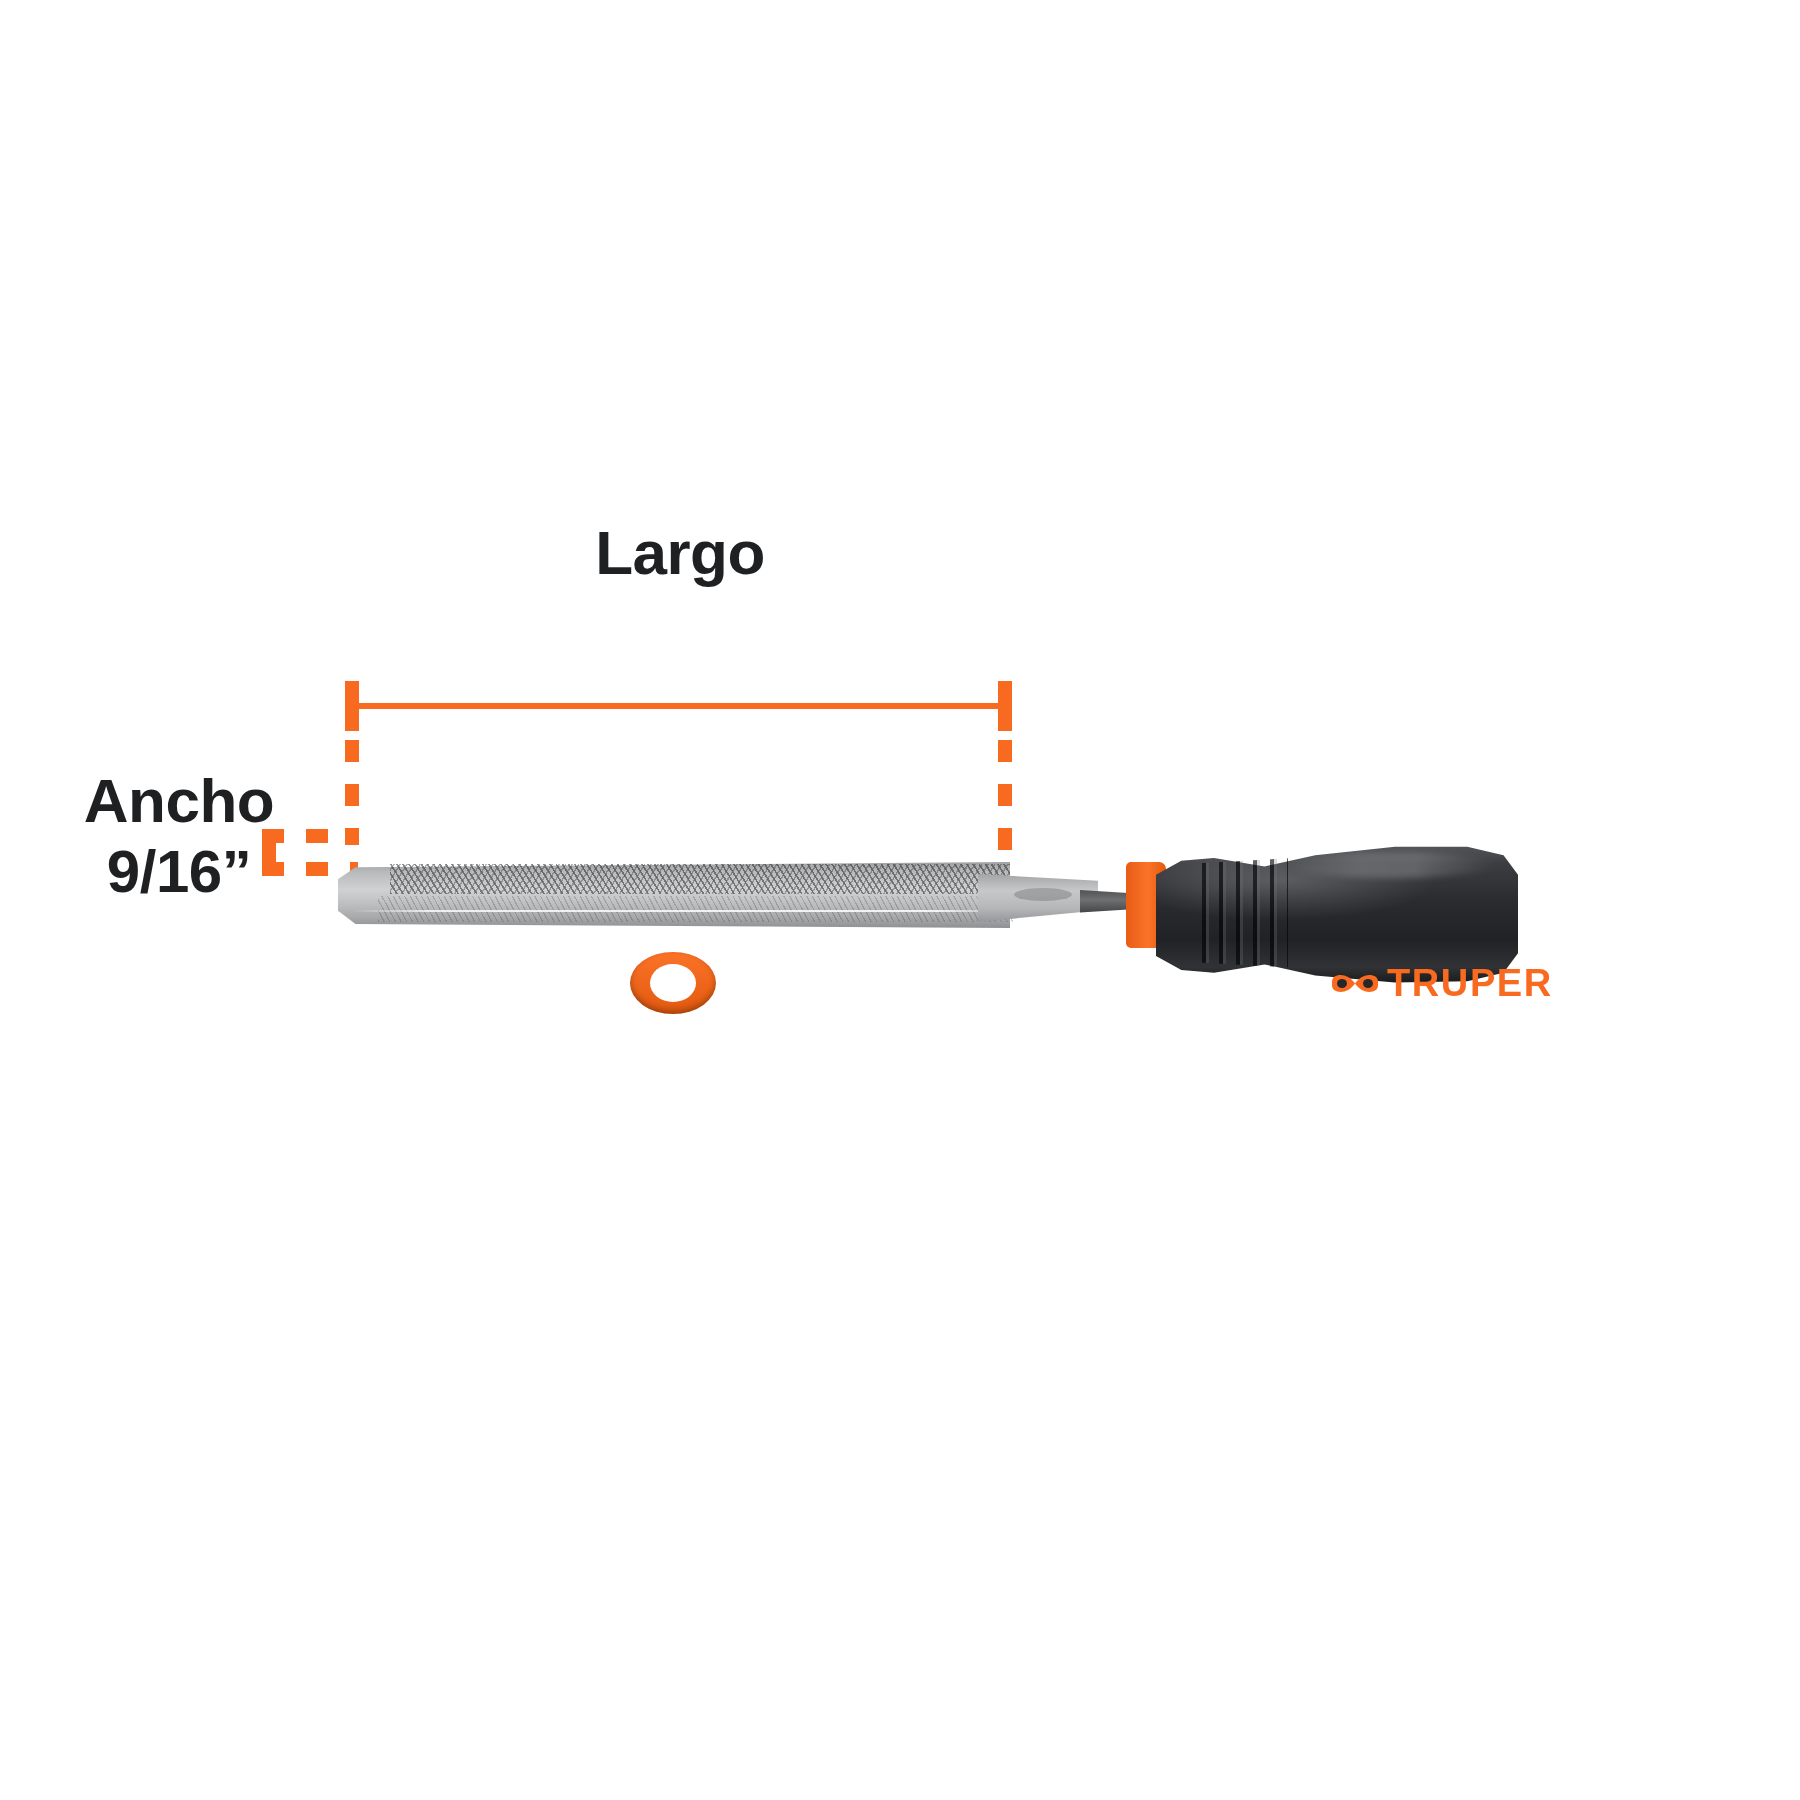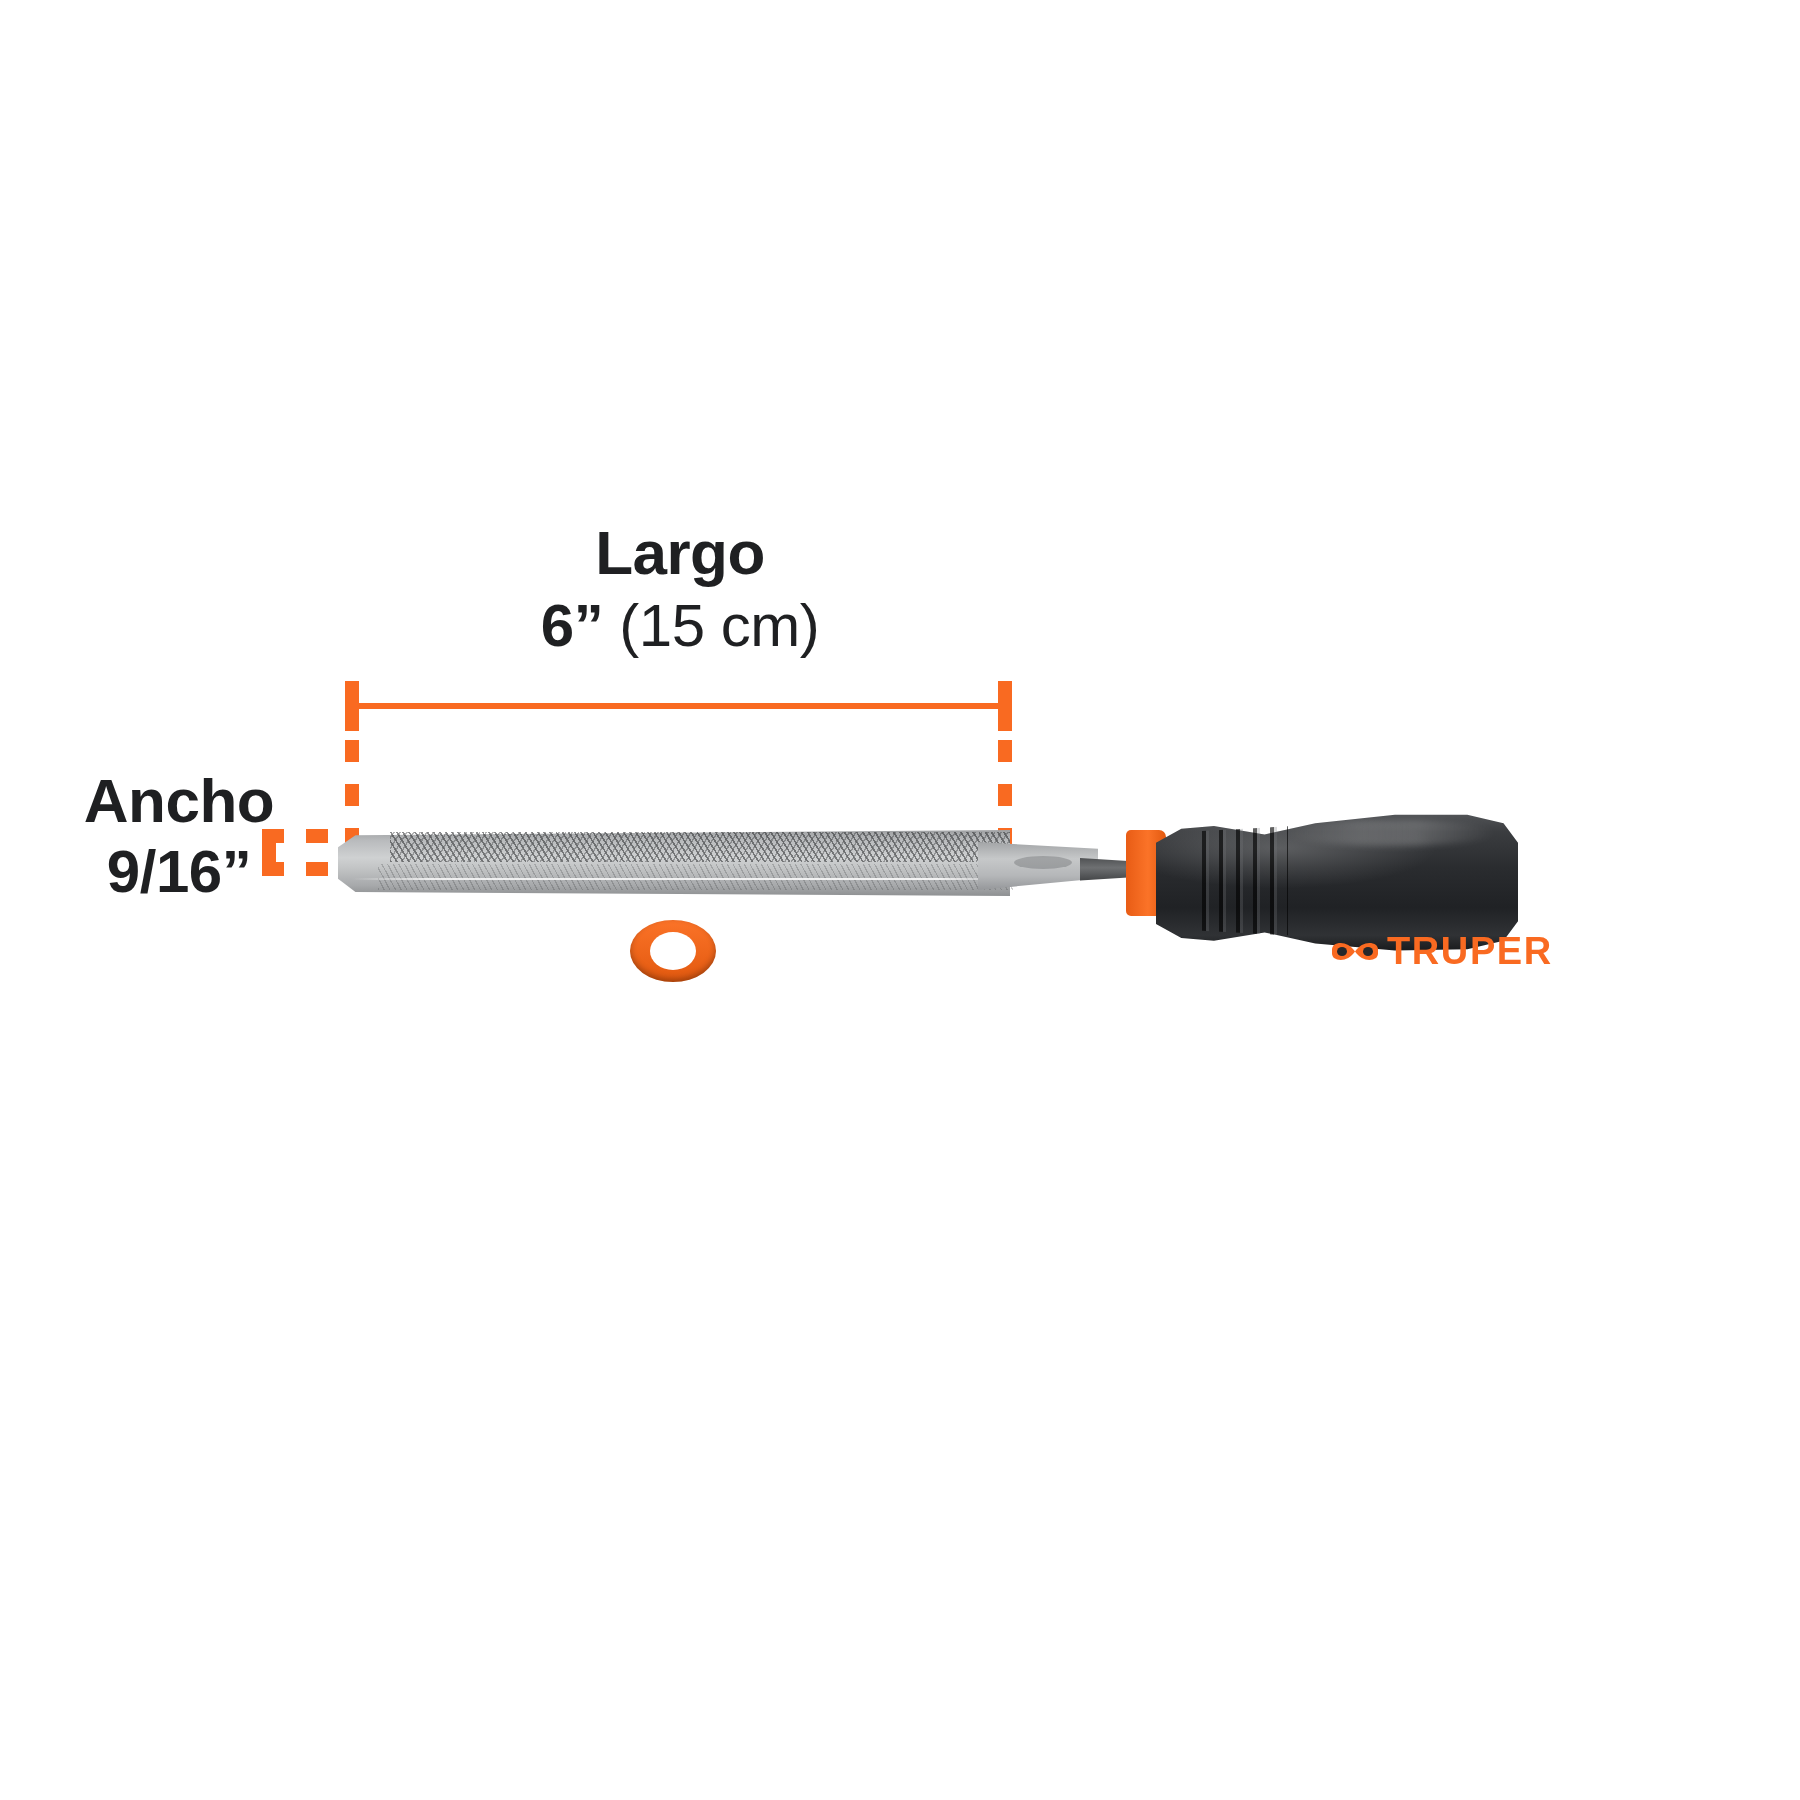--- a/index.html
+++ b/index.html
@@ -116,21 +116,21 @@
     top: 829px;
     width: 14px;
     height: 47px;
     background: var(--accent, #f96a21);
   }
 
   
   #tool {
     position: absolute;
     left: 338px;
-    top: 812px;
+    top: 844px;
     width: 1180px;
     height: 140px;
   }
 
   
   #blade {
     position: absolute;
     left: 0;
     top: 18px;
     width: 672px;
@@ -360,24 +360,20 @@
     background: #ffffff;
   }
 </style>
 </head>
 <body>
 
 <div id="stage" style="--accent: #f96a21;">
 
   <div class="label-block" id="largo-label">
     <div class="label-title">Largo</div>
-    <div class="label-value">
-      <span class="strong">6”</span>
-      <span>(15 cm)</span>
-    </div>
   </div>
 
   <div id="largo-dim">
     <div class="bar"></div>
     <div class="tick left"></div>
     <div class="tick right"></div>
   </div>
   <div class="vdash" id="largo-ext-left"></div>
   <div class="vdash" id="largo-ext-right"></div>
 

